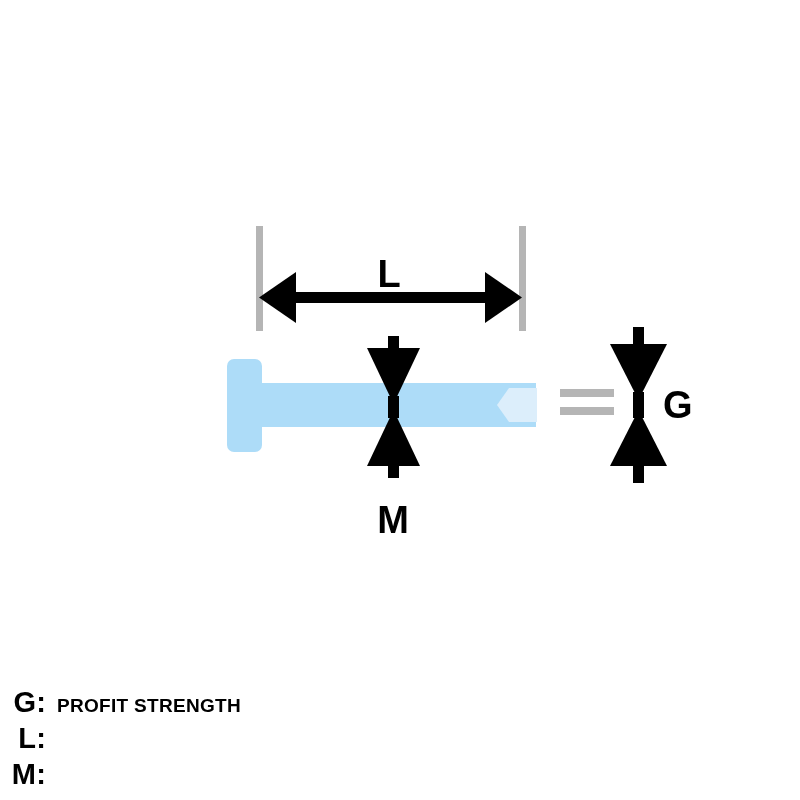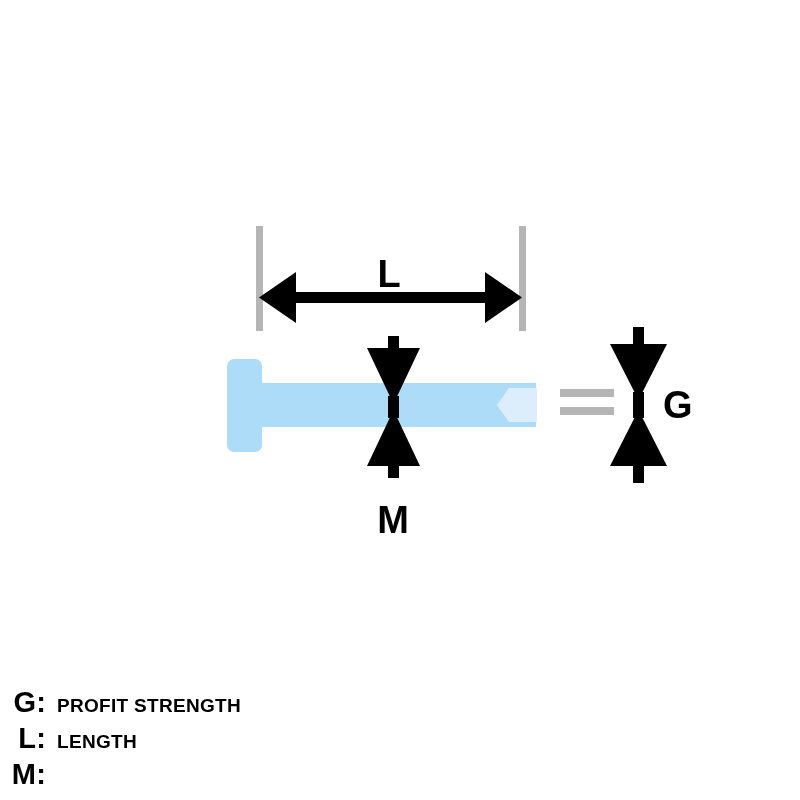--- a/index.html
+++ b/index.html
@@ -151,21 +151,20 @@
 
   <div id="legend">
 
     <div class="legend-row">
       <span class="legend-key">G:</span>
       <span class="legend-desc">PROFIT STRENGTH</span>
     </div>
 
     <div class="legend-row">
       <span class="legend-key">L:</span>
-      <span class="legend-desc">LENGTH</span>
     </div>
 
     <div class="legend-row">
       <span class="legend-key">M:</span>
     </div>
 
   </div>
 
 </div>
 

